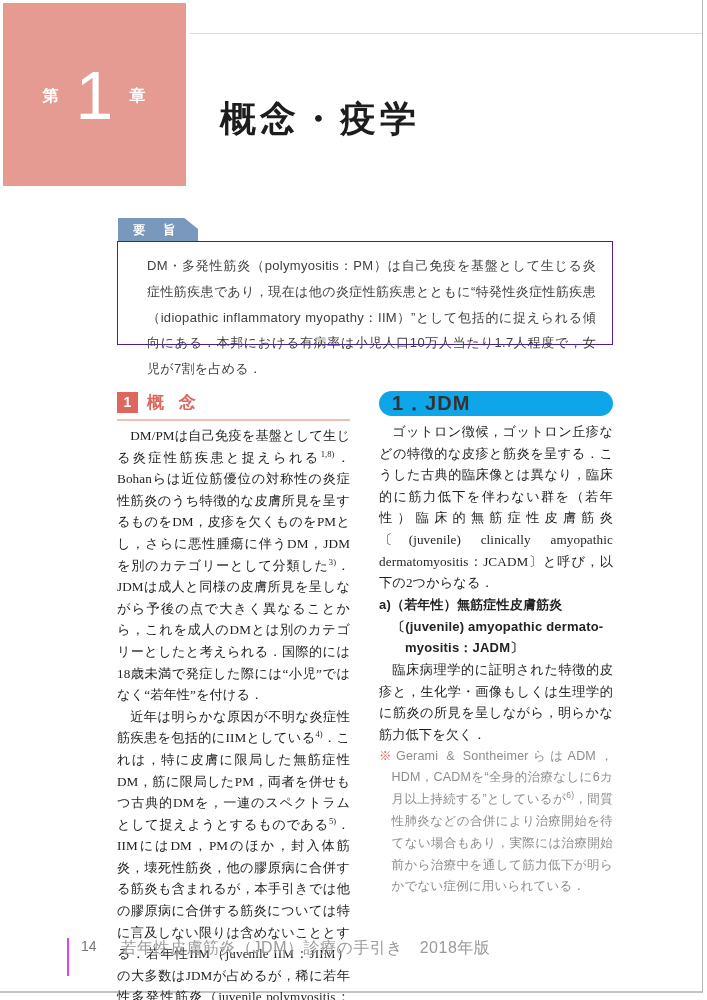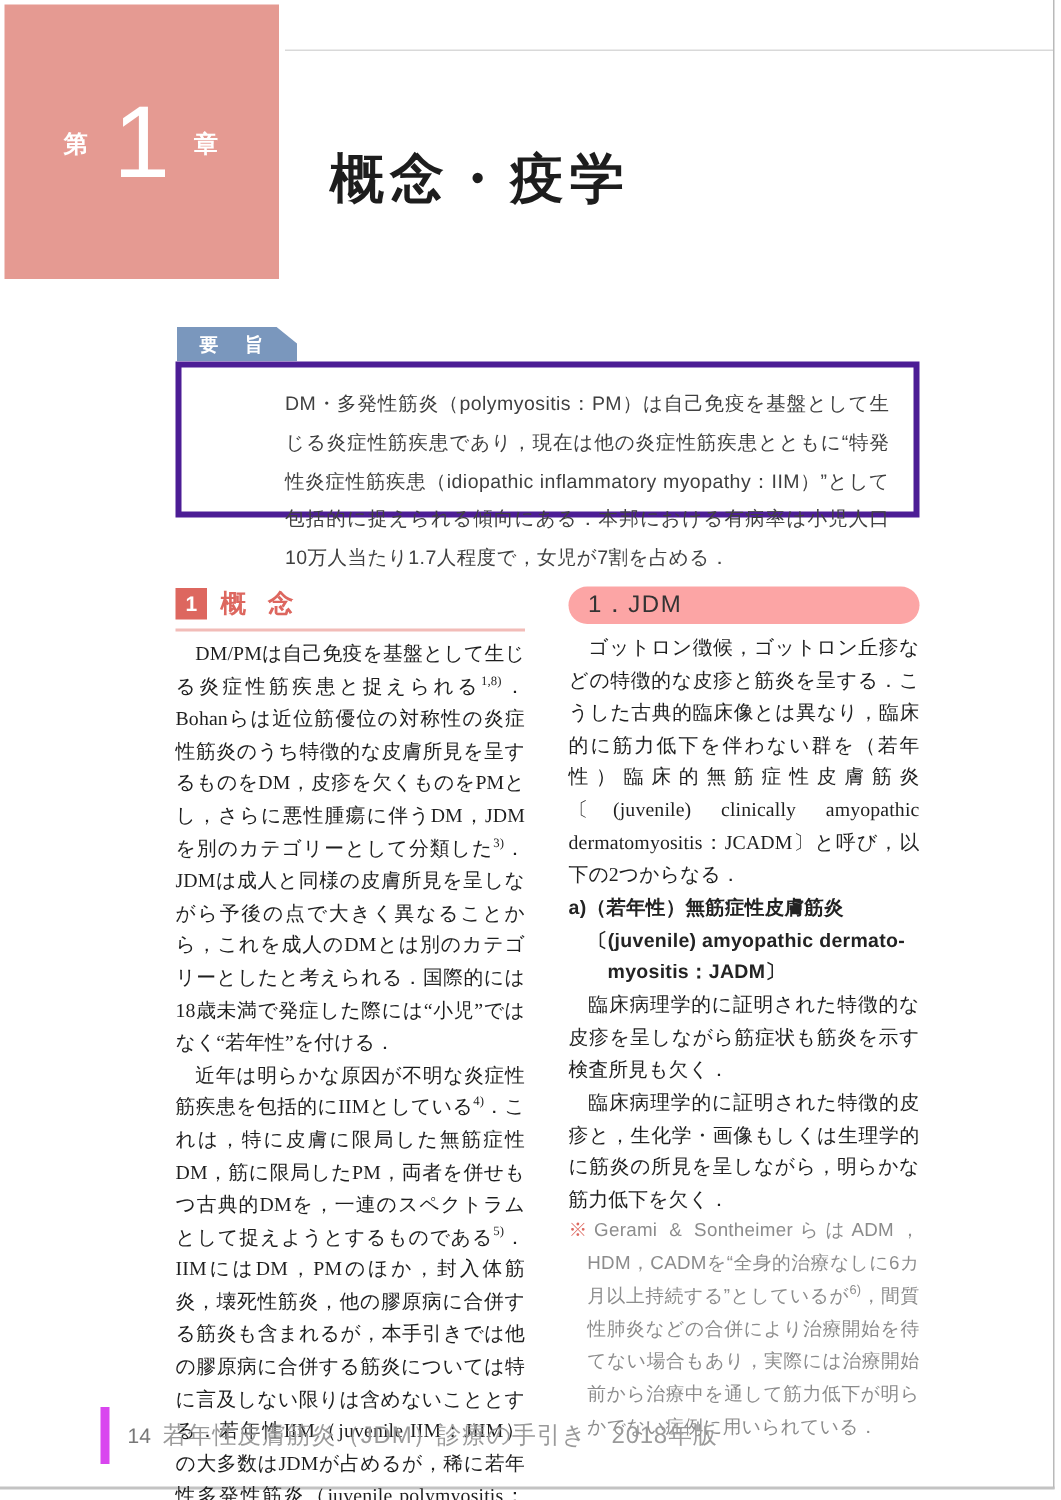--- a/index.html
+++ b/index.html
@@ -29,21 +29,21 @@
   
   .abstract-tab {
     position:absolute; left:118px; top:218px; width:80px; height:23px;
     background:#7a97bd; color:#fff;
     font-size:12.5px; font-weight:700; letter-spacing:7px;
     line-height:24px; padding-left:15px; box-sizing:border-box;
     clip-path:polygon(0 0, 83% 0, 100% 48%, 100% 100%, 0 100%);
   }
   .abstract-box {
     position:absolute; left:117px; top:241px; width:496px; height:104px;
-    border:4px solid #4c1d95; box-sizing:border-box; background:#fff;padding-left:40px;
+    border:1px solid #4c1d95; box-sizing:border-box; background:#fff;
   }
   .abstract-box p {
     margin:11px 16px 0 29px; font-size:13px; line-height:25.8px;
     color:#404040; text-align:justify; letter-spacing:0.3px;
   }
   
   .col { position:absolute; top:391px; }
   .col-left  { left:117px; width:233px; }
   .col-right { left:379px; width:234px; }
   .sec-head {
@@ -56,40 +56,41 @@
   }
   .sec-label { color:#dd675f; font-size:17px; font-weight:700; letter-spacing:5px; }
   .body {
     margin:0; font-family:"Liberation Serif", serif;
     font-size:13.2px; line-height:21.6px; color:#1f1f1f;
     text-align:justify; letter-spacing:0.1px;
   }
   .indent { text-indent:1em; }
   .body sup, .note sup { font-size:8.5px; vertical-align:super; line-height:0; }
   .pill {
-    background:#fca5a5; border-radius:13px; height:25px; line-height:25px;
-    padding-left:13px; font-size:16px; color:#333; letter-spacing:1px;
+    background:#0ea5e9; border-radius:13px; height:25px; line-height:25px;
+    padding-left:13px; font-size:20px; color:#333; letter-spacing:1px;
     margin-bottom:5px;
+    font-weight:bold;
   }
   .sub-head {
     margin:0; font-family:"Liberation Sans", sans-serif;
     font-size:13px; font-weight:700; line-height:21.8px; color:#232323;
     letter-spacing:0.2px;
   }
   .sub-eng { white-space:pre-line; padding-left:26px; text-indent:-13px; }
   .note {
     margin:0; font-size:12.5px; line-height:21.8px; color:#8c8c8c;
     padding-left:1em; text-indent:-1em; text-align:justify; letter-spacing:0.2px;
   }
   .note-mark { color:#dd675f; }
   
   .footer {
     position:absolute; left:67px; top:938px; height:38px;
-    border-left:6px solid #d946ef; padding-left:12px;
-    display:flex; align-items:center; gap:8px;
+    border-left:2px solid #d946ef; padding-left:12px;
+    display:flex; align-items:flex-start; gap:24px;
   }
   .footer .pageno { font-size:14px; color:#777; }
   .footer .doc    { font-size:16px; color:#9a9a9a; letter-spacing:0.5px; }
 </style>
 </head>
 <body>
 
 <div class="sheet">
 
   <div class="chapter-block">
@@ -115,21 +116,20 @@
     <p class="body indent"><span>DM/PMは自己免疫を基盤として生じる炎症性筋疾患と捉えられる</span><sup>1,8)</sup><span>．Bohanらは近位筋優位の対称性の炎症性筋炎のうち特徴的な皮膚所見を呈するものをDM，皮疹を欠くものをPMとし，さらに悪性腫瘍に伴うDM，JDMを別のカテゴリーとして分類した</span><sup>3)</sup><span>．JDMは成人と同様の皮膚所見を呈しながら予後の点で大きく異なることから，これを成人のDMとは別のカテゴリーとしたと考えられる．国際的には18歳未満で発症した際には“小児”ではなく“若年性”を付ける．</span></p>
     <p class="body indent"><span>近年は明らかな原因が不明な炎症性筋疾患を包括的にIIMとしている</span><sup>4)</sup><span>．これは，特に皮膚に限局した無筋症性DM，筋に限局したPM，両者を併せもつ古典的DMを，一連のスペクトラムとして捉えようとするものである</span><sup>5)</sup><span>．IIMにはDM，PMのほか，封入体筋炎，壊死性筋炎，他の膠原病に合併する筋炎も含まれるが，本手引きでは他の膠原病に合併する筋炎については特に言及しない限りは含めないこととする．若年性IIM（juvenile IIM：JIIM）の大多数はJDMが占めるが，稀に若年性多発性筋炎（juvenile polymyositis：JPM）や壊死性筋炎も報告されている</span></p>
   </div>
 
   <div class="col col-right">
     <div class="pill">1．JDM</div>
     <p class="body indent">ゴットロン徴候，ゴットロン丘疹などの特徴的な皮疹と筋炎を呈する．こうした古典的臨床像とは異なり，臨床的に筋力低下を伴わない群を（若年性）臨床的無筋症性皮膚筋炎〔(juvenile) clinically amyopathic dermatomyositis：JCADM〕と呼び，以下の2つからなる．</p>
     <p class="sub-head">a)（若年性）無筋症性皮膚筋炎</p>
     <p class="sub-head sub-eng">〔(juvenile) amyopathic dermato-
 myositis：JADM〕</p>
-    <p class="body indent">臨床病理学的に証明された特徴的な皮疹を呈しながら筋症状も筋炎を示す検査所見も欠く．</p>
     <p class="body indent">臨床病理学的に証明された特徴的皮疹と，生化学・画像もしくは生理学的に筋炎の所見を呈しながら，明らかな筋力低下を欠く．</p>
     <p class="note"><span class="note-mark">※</span><span><span>Gerami &amp; SontheimerらはADM，HDM，CADMを“全身的治療なしに6カ月以上持続する”としているが</span><sup>6)</sup><span>，間質性肺炎などの合併により治療開始を待てない場合もあり，実際には治療開始前から治療中を通して筋力低下が明らかでない症例に用いられている．</span></span></p>
   </div>
 
   <div class="footer">
     <span class="pageno">14</span>
     <span class="doc">若年性皮膚筋炎（JDM）診療の手引き　2018年版</span>
   </div>
 
 </div>

